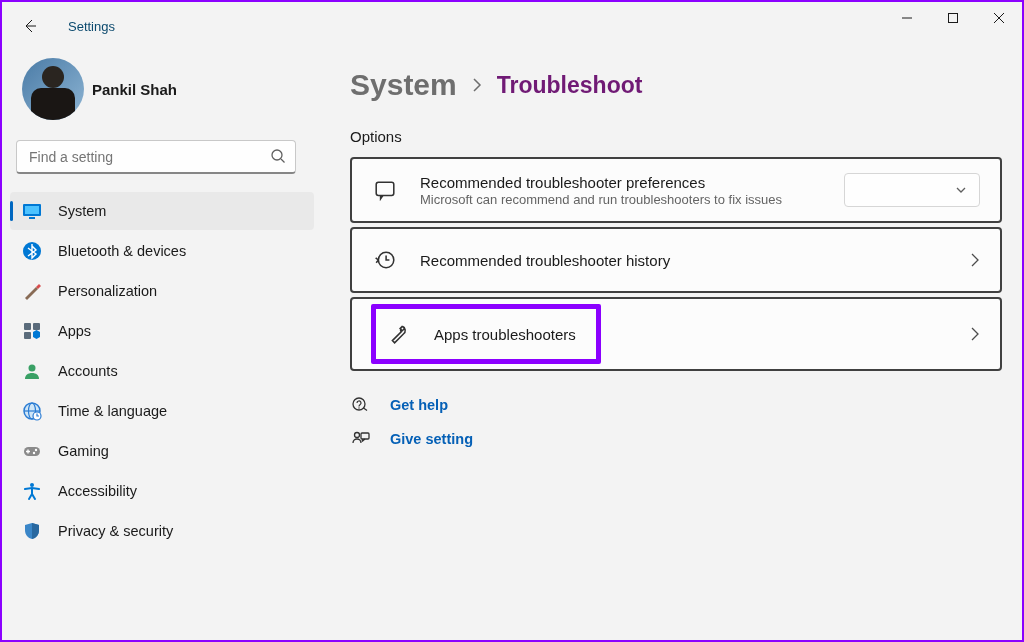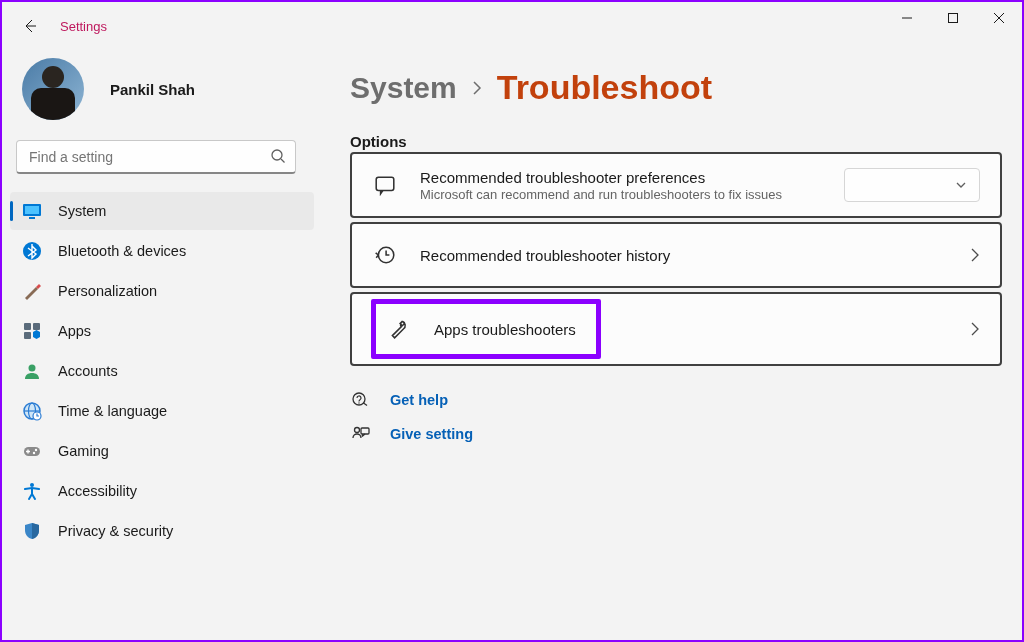--- a/index.html
+++ b/index.html
@@ -1,47 +1,47 @@
 <!DOCTYPE html>
 <html><head>
 <meta charset="utf-8">
 <style>
 * { margin: 0; padding: 0; box-sizing: border-box; font-family: "Segoe UI", -apple-system, sans-serif; }
 body { width: 1024px; height: 642px; background: #f3f3f3; border: 2px solid #8b00ff; overflow: hidden; position: relative; }
 
 .titlebar { height: 48px; display: flex; align-items: center; padding-left: 18px; }
 .titlebar .back { width: 20px; height: 20px; display: flex; align-items: center; justify-content: center; cursor: pointer; }
-.titlebar .title { margin-left: 20px; font-size: 13px; color: #be185d; }
+.titlebar .title { margin-left: 28px; font-size: 13px; color: #0c4a6e; }
 .window-controls { position: absolute; top: 0; right: 0; display: flex; }
 .window-controls div { width: 46px; height: 32px; display: flex; align-items: center; justify-content: center; cursor: pointer; }
 
 .layout { display: flex; height: calc(100% - 48px); }
 .sidebar { width: 320px; padding: 0 8px 0 8px; }
-.profile { display: flex; align-items: center; padding: 8px 12px 20px 12px; gap: 26px; }
+.profile { display: flex; align-items: center; padding: 8px 12px 20px 12px; gap: 8px; }
 .avatar { width: 62px; height: 62px; border-radius: 50%; background: linear-gradient(135deg, #4a7ba6 0%, #8eb5d4 100%); position: relative; overflow: hidden; }
 .avatar-figure { position: absolute; width: 22px; height: 22px; background: #2a2520; border-radius: 50%; top: 8px; left: 20px; }
 .avatar-body { position: absolute; width: 44px; height: 38px; background: #1a1614; border-radius: 10px 10px 0 0; bottom: -6px; left: 9px; }
 .username { font-size: 15px; font-weight: 600; color: #1a1a1a; }
 
 .search { margin: 0 18px 18px 6px; position: relative; }
 .search input { width: 100%; height: 34px; border: 1px solid #c8c8c8; border-bottom: 2px solid #868686; border-radius: 4px; background: #fefefe; padding: 0 36px 0 12px; font-size: 14px; color: #5f5f5f; outline: none; }
 .search .mag { position: absolute; right: 10px; top: 8px; }
 
 .nav { display: flex; flex-direction: column; gap: 2px; }
 .nav-item { display: flex; align-items: center; height: 38px; padding: 0 12px; border-radius: 4px; gap: 16px; cursor: pointer; font-size: 14.5px; color: #1a1a1a; position: relative; }
 .nav-item.selected { background: #e9e9e9; }
 .nav-item.selected::before { content: ""; position: absolute; left: 0; top: 9px; bottom: 9px; width: 3px; background: #0067c0; border-radius: 2px; }
 .nav-icon { width: 20px; height: 20px; display: flex; align-items: center; justify-content: center; }
 
 .content { flex: 1; padding: 18px 20px 0 28px; overflow-y: auto; }
 .breadcrumb { display: flex; align-items: center; gap: 14px; margin-bottom: 26px; }
 .bc-parent { font-size: 30px; font-weight: 600; color: #6e6e6e; cursor: pointer; }
 .bc-sep { color: #6e6e6e; }
-.bc-current { font-size: 34px; font-weight: 600; color: #c2410c; }
-.section-label { font-size: 15px; font-weight: 700; color: #1a1a1a; margin-bottom: 2px; }
+.bc-current { font-size: 23px; font-weight: 600; color: #701a75; }
+.section-label { font-size: 15px; font-weight: 400; color: #1a1a1a; margin-bottom: 12px; }
 
 .cards { display: flex; flex-direction: column; gap: 4px; }
 .card { background: #fcfcfc; border: 2px solid #404040; border-radius: 4px; display: flex; align-items: center; padding: 14px 20px; gap: 22px; cursor: pointer; min-height: 66px; }
 .card-icon { width: 26px; display: flex; align-items: center; justify-content: center; flex-shrink: 0; }
 .card-text { flex: 1; }
 .card-title { font-size: 15px; color: #1a1a1a; }
 .card-sub { font-size: 13px; color: #646464; margin-top: 1px; }
 .card-action { display: flex; align-items: center; }
 .dropdown { width: 136px; height: 34px; border: 1px solid #d6d6d6; border-radius: 4px; background: #fefefe; display: flex; align-items: center; justify-content: flex-end; padding-right: 12px; cursor: pointer; }
 .chev-right { color: #4c4c4c; }

